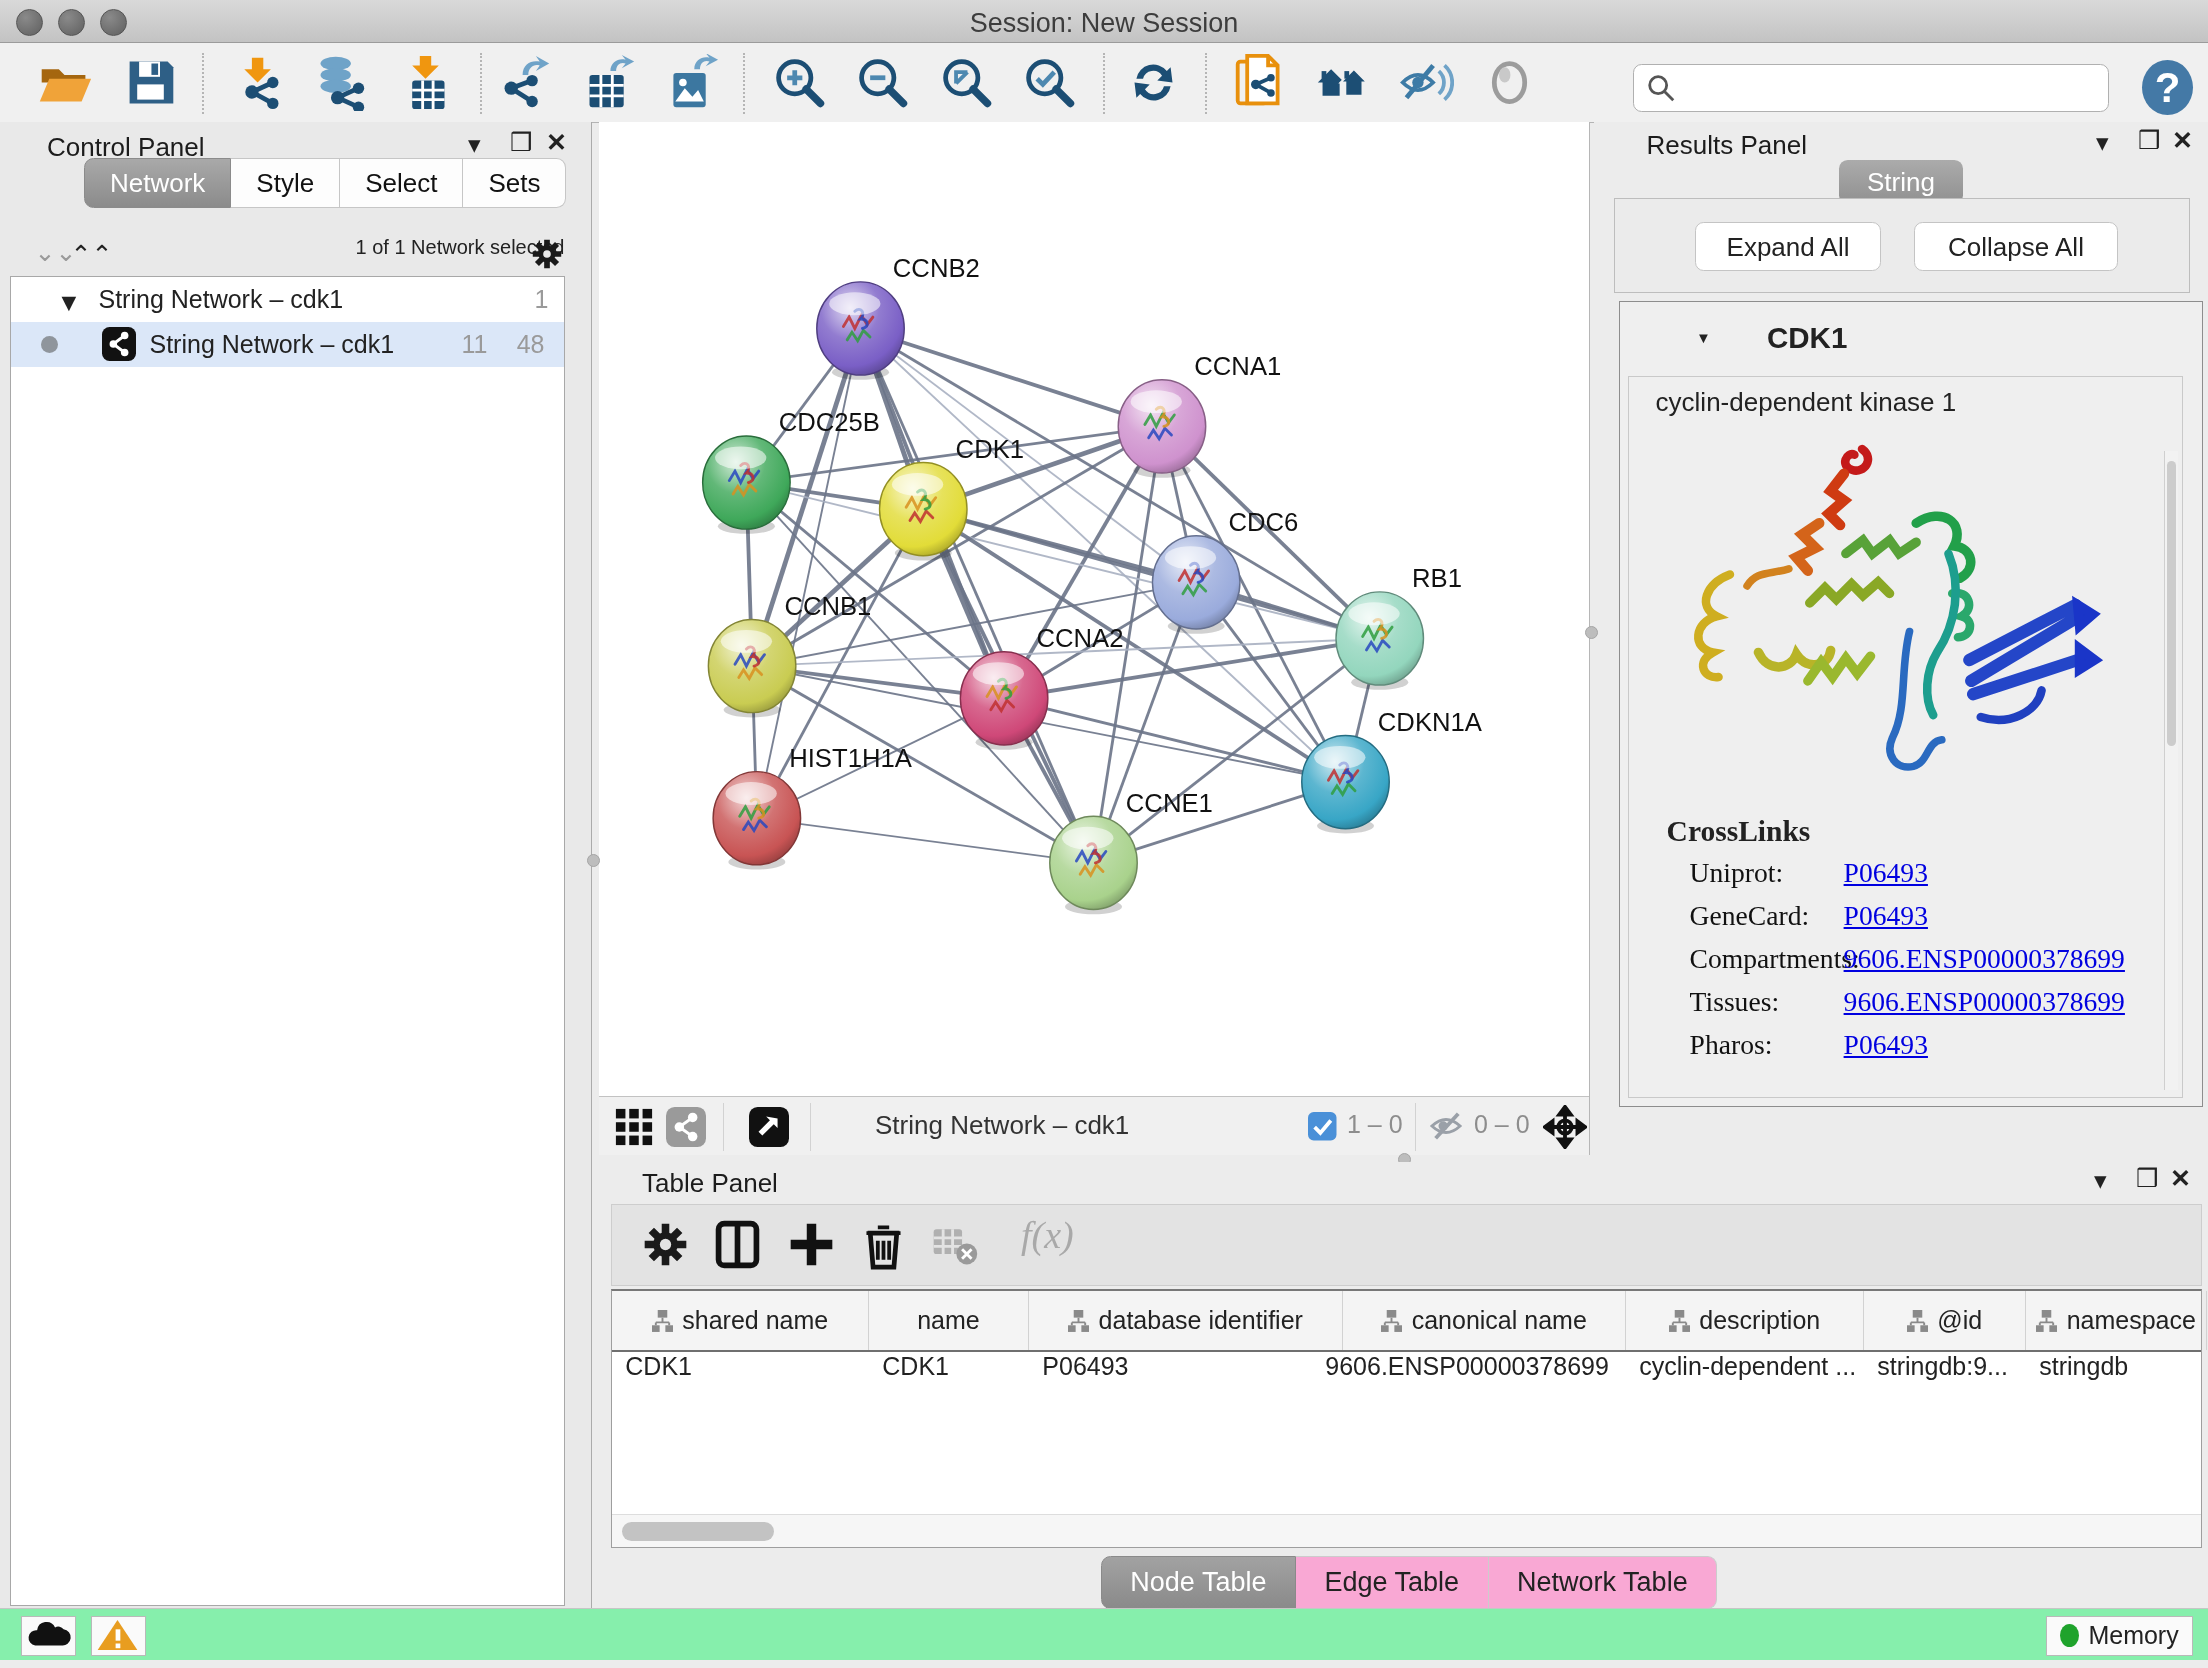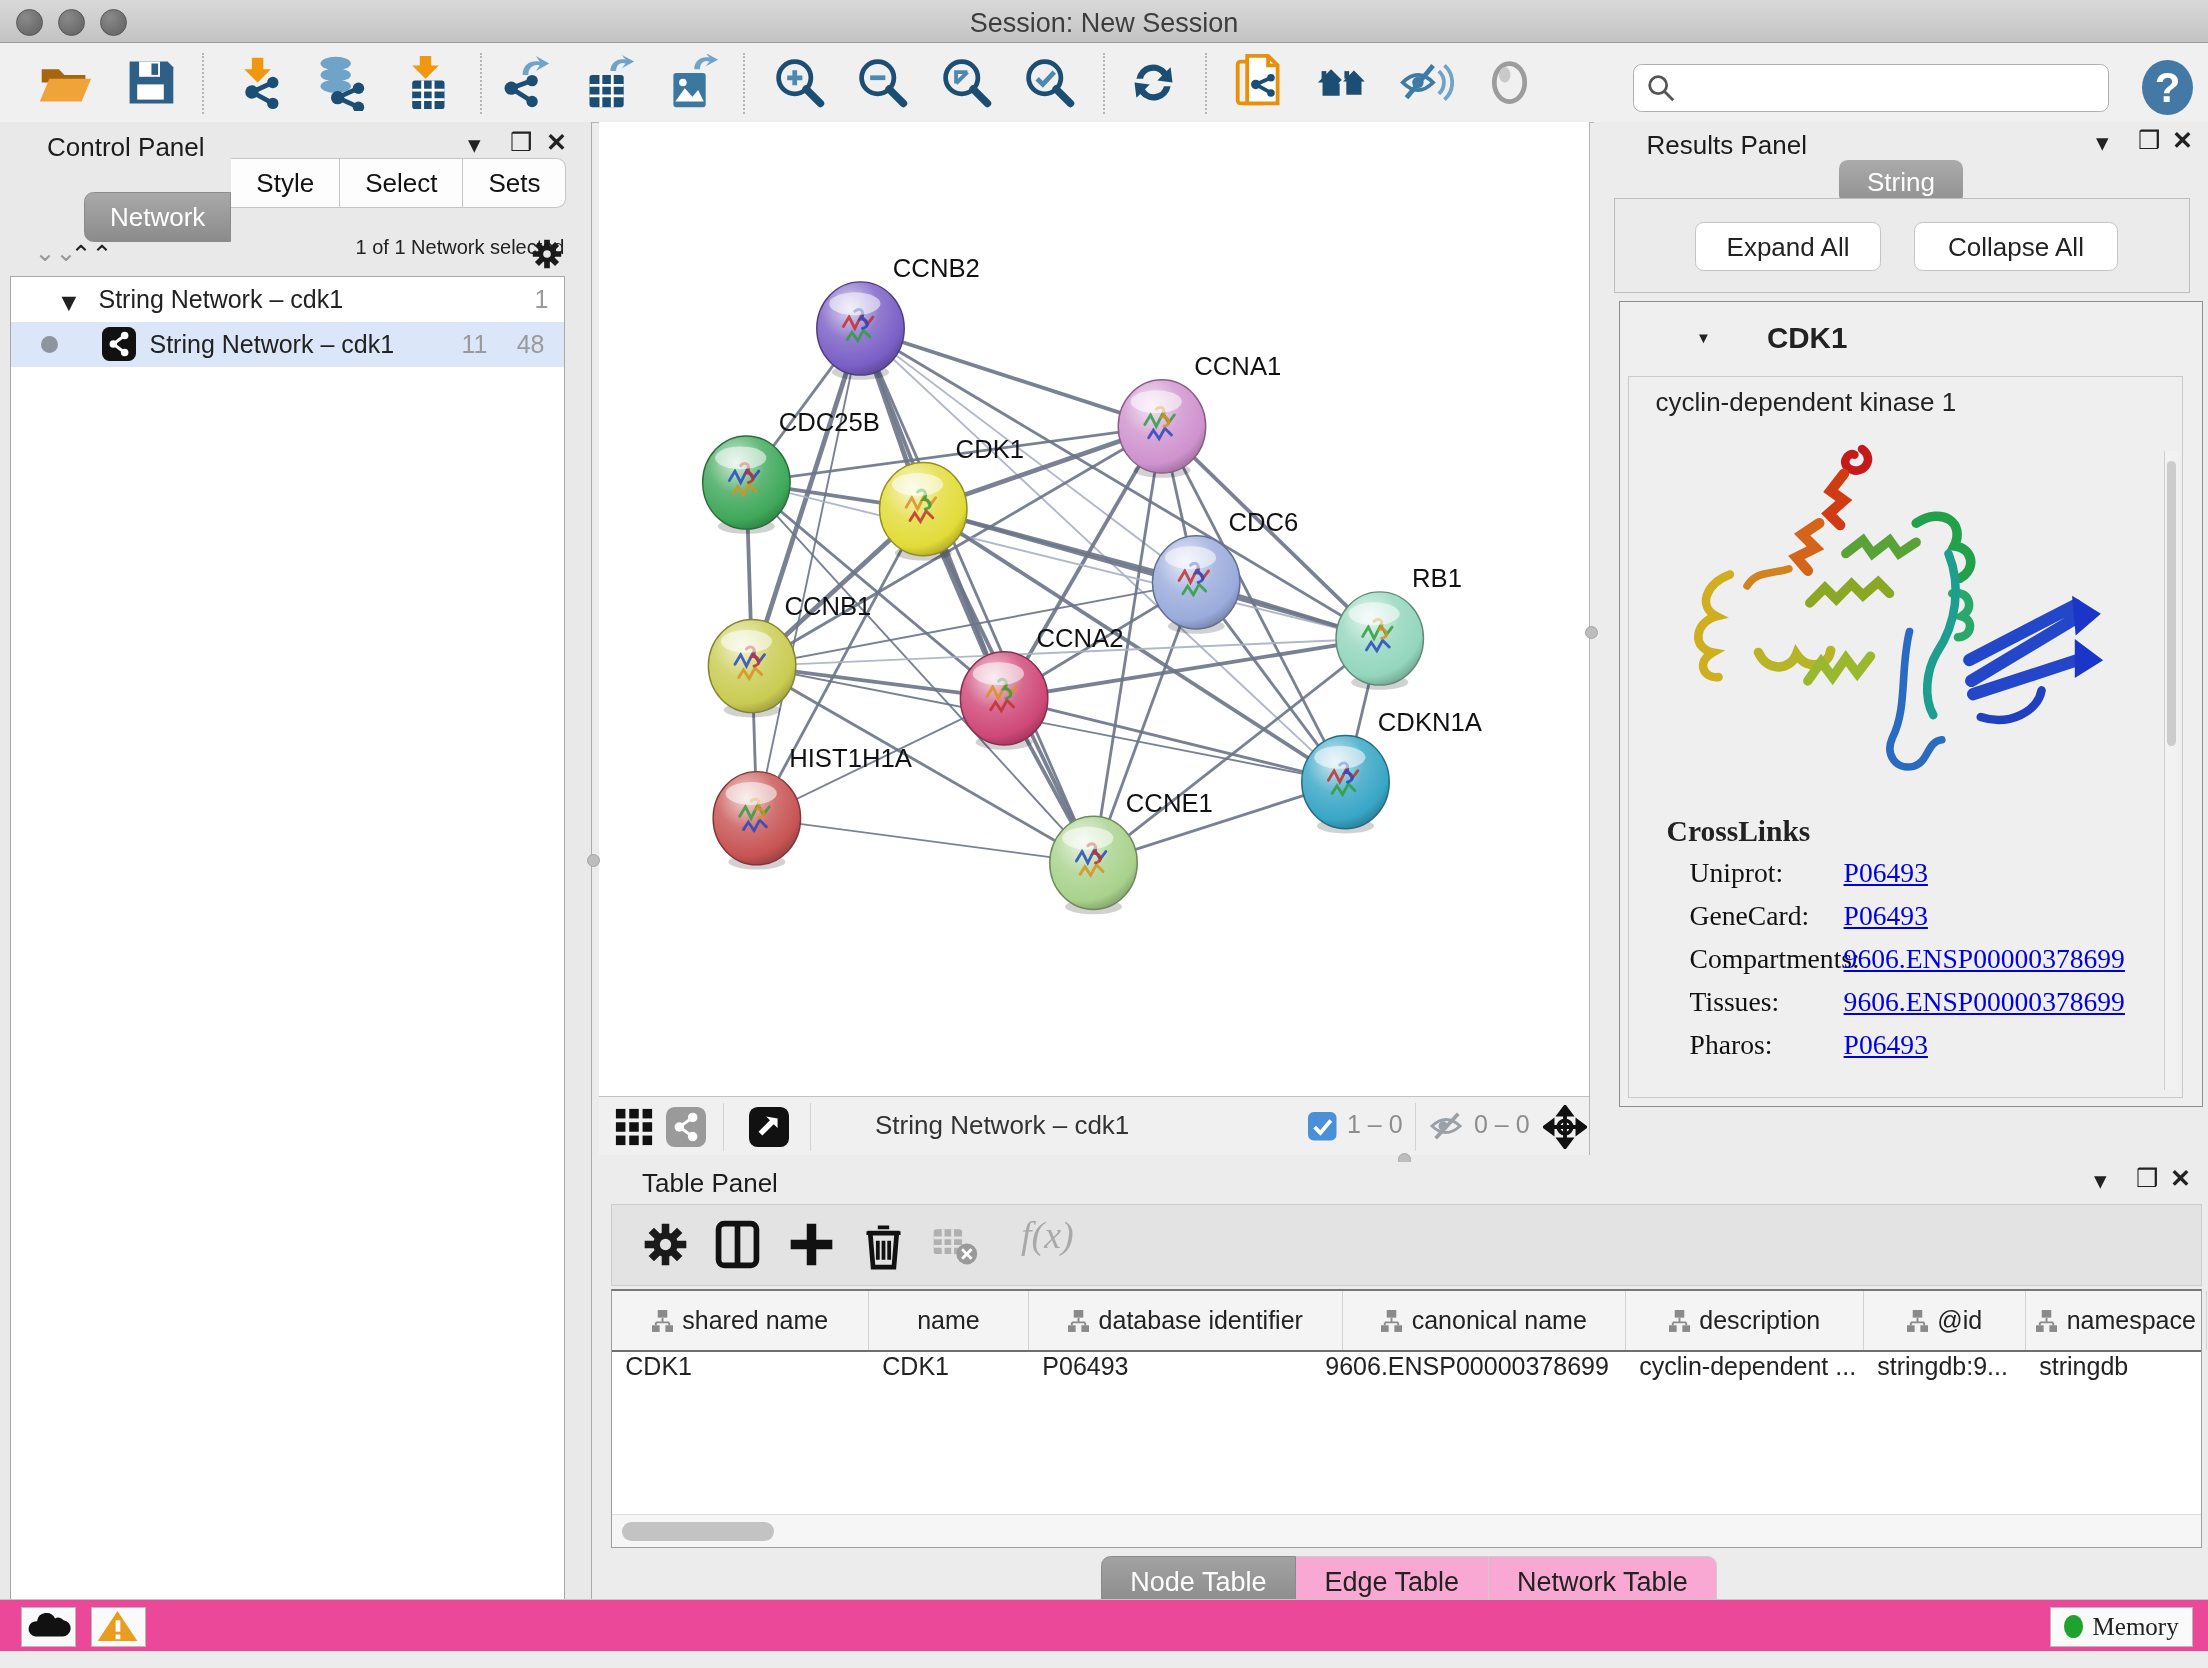--- a/index.html
+++ b/index.html
@@ -23,21 +23,21 @@
     background:#4479a6;color:#fff;font-size:42px;font-weight:bold;text-align:center;line-height:55px;}
   
   .panel-head{font-size:26px;color:#1c1c1c;margin-left:24px;}
   
   .control-panel{position:absolute;left:0;top:122px;width:592px;height:1495px;background:#e9e9e9;
     border-right:1.9px solid #ababab;box-sizing:border-box;}
   .cp-title{position:absolute;left:23px;top:9.5px;}
   .tabs-row{position:absolute;left:84px;top:36px;display:flex;}
   .tab{height:48px;line-height:48px;padding:0 25px;font-size:26px;background:#fdfdfd;
     border:1px solid #c6c6c6;border-left:none;color:#111;}
-  .tab:first-child{border-left:1px solid #c6c6c6;border-radius:9.5px 0 0 9.5px;margin-top:34px;}
+  .tab:first-child{border-left:1px solid #c6c6c6;border-radius:9.5px 0 0 9.5px;}
   .tab:last-child{border-radius:0 9.5px 9.5px 0;}
   .tab.sel{background:linear-gradient(#a9a9a9,#8b8b8b);color:#fff;border-color:#8b8b8b;}
   .cp-listhead{position:absolute;left:9.5px;top:110px;width:555px;height:44px;}
   .cp-listhead .lbl{position:absolute;width:100%;text-align:right;top:4px;font-size:20px;}
   .cp-box{position:absolute;left:9.5px;top:154px;width:555px;height:1330px;background:#fff;
     border:1.9px solid #a8a8a8;box-sizing:border-box;}
   .net-row{position:relative;height:45px;font-size:25px;}
   .net-row .caret{position:absolute;left:46px;top:11.4px;}
   .net-row .rlabel{position:absolute;left:88px;top:7.6px;}
   .net-row .cnt{position:absolute;top:7.6px;color:#9a9a9a;}
@@ -99,22 +99,22 @@
   .td{padding-left:13.3px;box-sizing:border-box;overflow:hidden;white-space:nowrap;}
   .hscroll{position:absolute;left:0;bottom:0;width:100%;height:32px;background:#f6f6f6;border-top:1.9px solid #ddd;}
   .hthumb{position:absolute;left:9.5px;top:6.7px;width:152px;height:19px;border-radius:9.5px;background:#c3c3c3;}
   .tp-tabs{position:absolute;left:0;right:0;bottom:7.6px;display:flex;justify-content:center;padding-left:17px;}
   .tp-tab{height:51px;line-height:51px;padding:0 28.5px;font-size:27px;background:#f9a8d4;
     border:1px solid #cccccc;border-left:none;}
   .tp-tab:first-child{border-left:1px solid #ccc;border-radius:9.5px 0 0 9.5px;}
   .tp-tab:last-child{border-radius:0 9.5px 9.5px 0;}
   .tp-tab.sel{background:linear-gradient(#a2a2a2,#8a8a8a);color:#fff;border-color:#8a8a8a;}
   
-  .statusbar{position:absolute;left:0;bottom:17px;width:100%;height:51px;background:#ec4899;
-    border-top:1.9px solid #c6c6c6;font-family:Liberation Serif, serif;}
+  .statusbar{position:absolute;left:0;bottom:8px;width:100%;height:51px;background:#86efac;
+    border-top:1.9px solid #c6c6c6;}
   .sb-btn{position:absolute;top:6.7px;height:40px;background:#fafafa;border:1.9px solid #b9b9b9;box-sizing:border-box;}
   .mem-btn{display:flex;align-items:center;gap:9.5px;padding:0 13.3px;font-size:25px;color:#222;}
   .mem-dot{width:19px;height:23px;border-radius:50%;background:#1fa32c;}
   .winctl{position:absolute;font-size:25px;color:#222;}
 </style>
 </head>
 <body>
 
 <div class="window">
 

